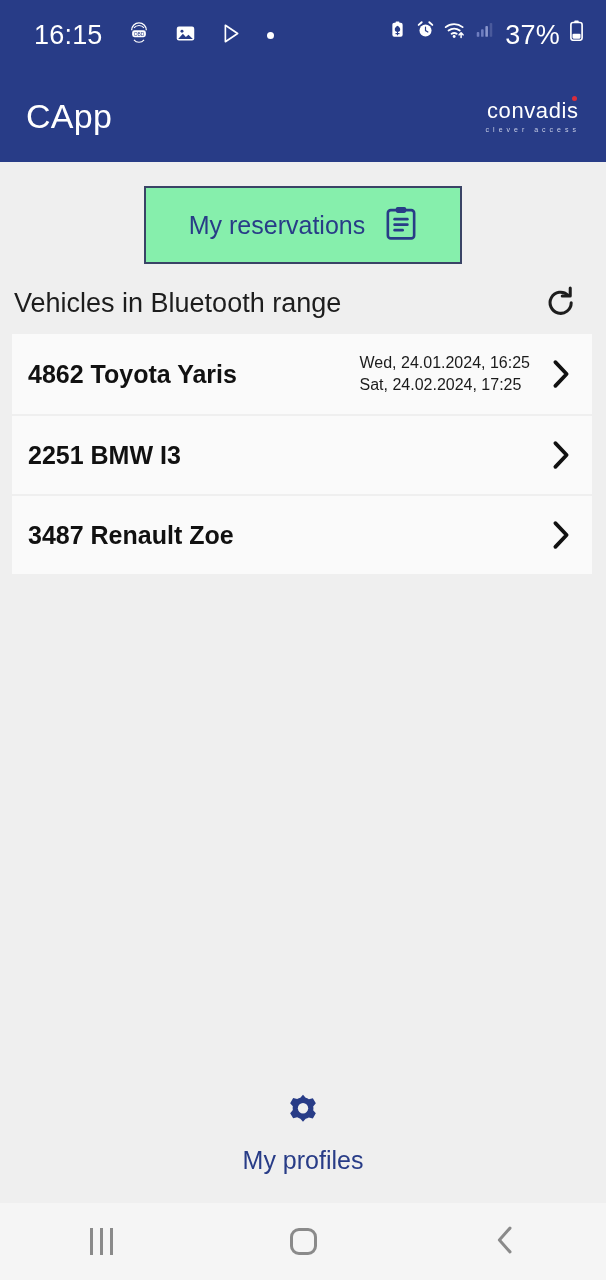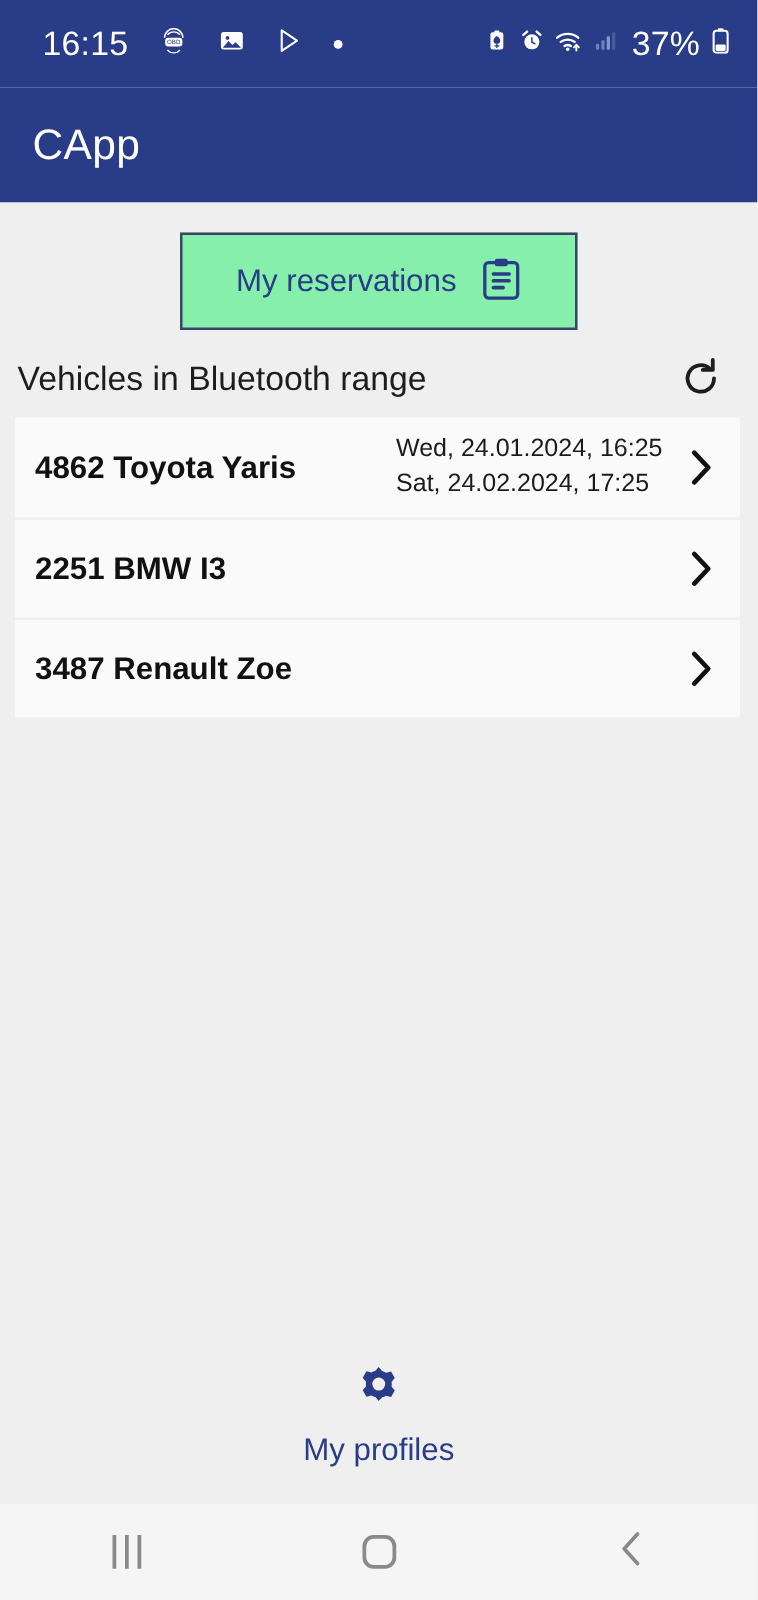--- a/index.html
+++ b/index.html
@@ -12,21 +12,21 @@
   #phone { position:relative; width:606px; height:1280px; display:flex; flex-direction:column; }
 
   
   .statusbar {
     height:70px; background:#283c87; color:#ffffff;
     display:flex; align-items:center; padding:0 22px 0 34px;
     flex:0 0 auto;
   }
   .sb-left { display:flex; align-items:center; gap:25px; }
   .sb-clock { font-size:27px; letter-spacing:.2px; }
-  .sb-right { margin-left:auto; display:flex; align-items:center; gap:9px; }
+  .sb-right { margin-left:auto; display:flex; align-items:flex-start; gap:9px; }
   .sb-pct { font-size:27px; letter-spacing:.2px; margin-left:2px; }
   .sb-ico { display:block; }
   .sb-dot { width:7px; height:7px; border-radius:50%; background:#fff; }
 
   
   .appbar {
     height:92px; background:#283c87;
     display:flex; align-items:center; padding:0 22px 0 26px;
     flex:0 0 auto;
   }
@@ -57,21 +57,21 @@
   .refresh-btn { margin-left:auto; cursor:pointer; display:flex; }
 
   .vlist { display:flex; flex-direction:column; gap:2px; padding:0 14px 0 12px; }
   .vrow {
     background:#fafafa; min-height:78px;
     display:flex; align-items:center; padding:0 20px 0 16px; cursor:pointer;
   }
   .vrow.tall { min-height:80px; }
   .vname { font-size:25px; font-weight:bold; color:#111111; white-space:nowrap; }
   .vdates { margin-left:auto; text-align:left; padding-right:20px; }
-  .vdate { font-size:20px; color:#1b1b1b; line-height:1.38; white-space:nowrap; }
+  .vdate { font-size:16px; color:#1b1b1b; line-height:1.38; white-space:nowrap; }
   .chev { flex:0 0 auto; display:flex; }
 
   
   .profiles {
     position:absolute; left:0; right:0; bottom:0;
     display:flex; flex-direction:column; align-items:center;
     padding-bottom:28px; cursor:pointer;
   }
   .prof-label { color:#283c87; font-size:25px; margin-top:10px; }
 
@@ -156,20 +156,27 @@
           <rect x="5.4" y="0.6" width="5.2" height="2.3" rx="1" fill="#fff"></rect>
           <rect x="1.6" y="2.9" width="12.8" height="20.2" rx="2.6" fill="none" stroke="#fff" stroke-width="1.9"></rect>
           <rect x="3.4" y="15.6" width="9.2" height="5.8" rx="1.3" fill="#fff"></rect>
         </svg>
       </span>
     </div>
   </div>
 
   <div class="appbar">
     <span class="app-title">CApp</span>
+    <div class="logo">
+      <div class="logo-word">
+        <span>convadis</span>
+        <span class="logo-dot"></span>
+      </div>
+      <div class="logo-tag">clever access</div>
+    </div>
   </div>
 
   <div class="content">
 
     <div class="reserv-wrap">
       <div class="reserv-btn">
         <span class="reserv-label">My reservations</span>
         <span>
           <svg width="32" height="34" viewBox="0 0 26 30">
             <rect x="1.4" y="3.6" width="23.2" height="25" rx="2.6" fill="none" stroke="#283c87" stroke-width="2.3"></rect>

